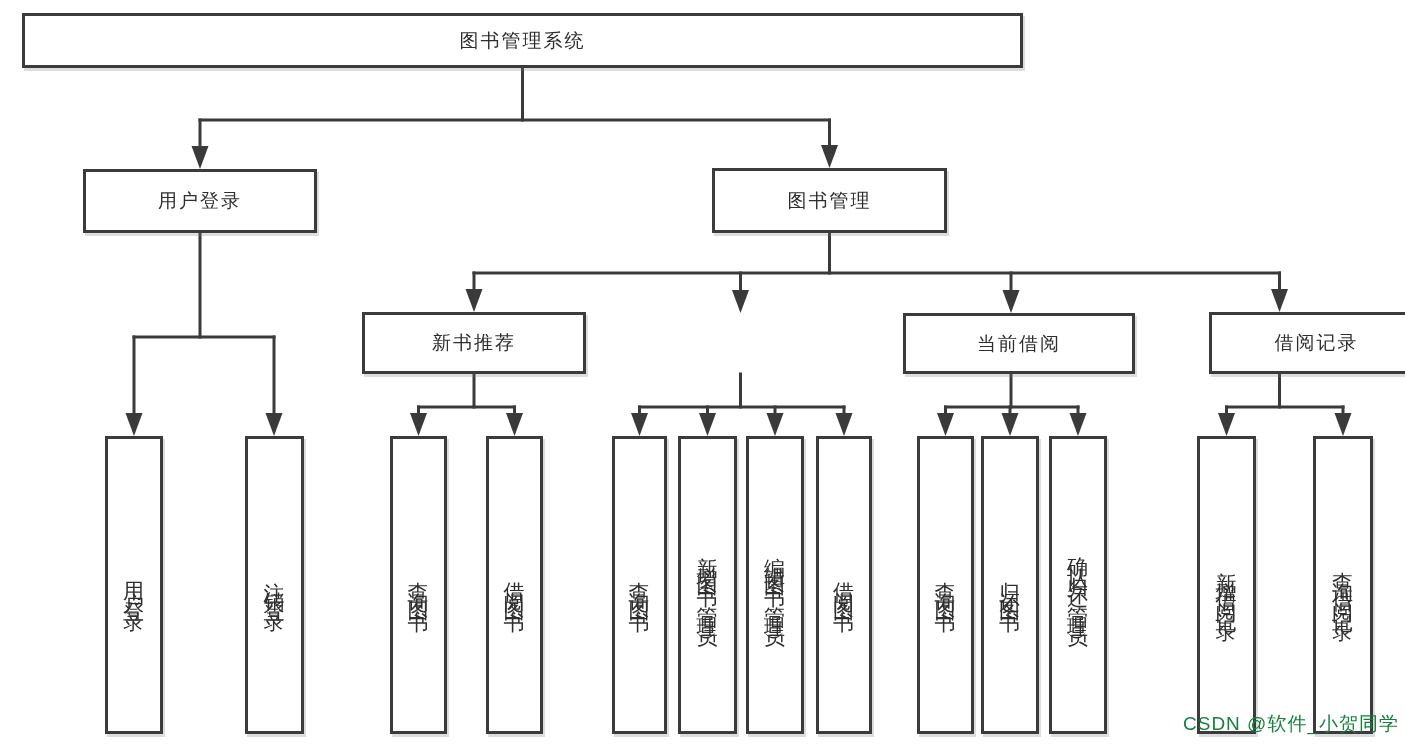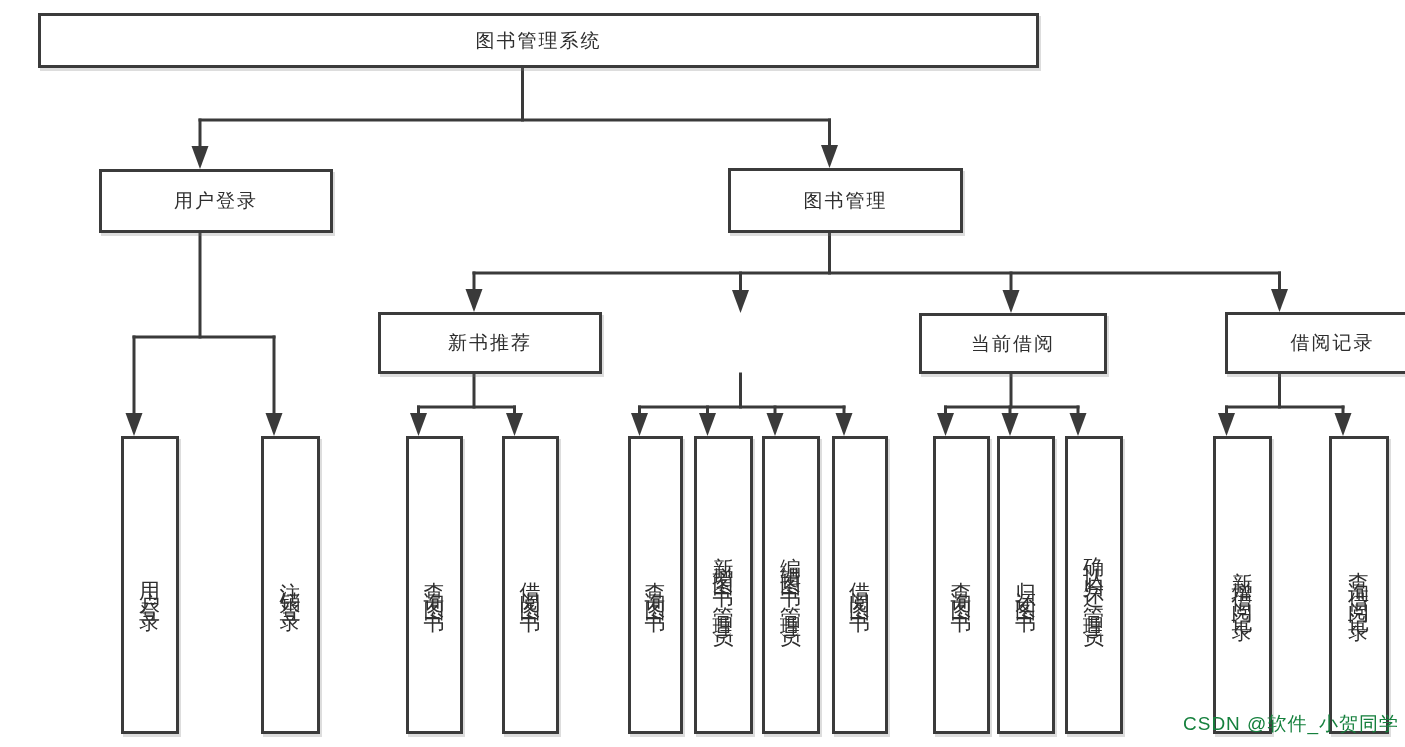--- a/index.html
+++ b/index.html
@@ -6,21 +6,20 @@
   .canvas{
     position:relative;width:1405px;height:747px;background:#ffffff;overflow:hidden;
     font-family:"Liberation Sans", sans-serif;
   }
   .wires{position:absolute;left:0;top:0;width:1405px;height:747px;pointer-events:none;}
   .box{
     position:absolute;background:#ffffff;border:3px solid #3b3b3b;box-sizing:border-box;
     display:flex;align-items:center;justify-content:center;
     box-shadow:2px 3px 0 rgba(120,120,120,0.25);
     z-index:2;
-    margin-left:16px;
   }
   .hlabel{
     font-size:19px;color:#2e2e2e;letter-spacing:2px;white-space:nowrap;
   }
   .vlabel{
     writing-mode:vertical-rl;text-orientation:mixed;
     font-size:21px;color:#2e2e2e;letter-spacing:10px;line-height:1;white-space:nowrap;
   }
   .watermark{
     position:absolute;left:1183px;top:711px;font-size:19px;color:#15803d;
@@ -117,21 +116,21 @@
   <div class="box" style="left:83px;top:169px;width:234px;height:64px">
     <span class="hlabel">用户登录</span>
   </div>
   <div class="box" style="left:712px;top:168px;width:235px;height:65px">
     <span class="hlabel">图书管理</span>
   </div>
 
   <div class="box" style="left:362px;top:312px;width:224px;height:62px">
     <span class="hlabel">新书推荐</span>
   </div>
-  <div class="box" style="left:903px;top:313px;width:188px;height:61px">
+  <div class="box" style="left:903px;top:313px;width:232px;height:61px">
     <span class="hlabel">当前借阅</span>
   </div>
   <div class="box" style="left:1209px;top:312px;width:215px;height:62px">
     <span class="hlabel">借阅记录</span>
   </div>
 
   <div class="box" style="left:105px;top:436px;width:58px;height:298px">
     <span class="vlabel">用户登录</span>
   </div>
   <div class="box" style="left:245px;top:436px;width:59px;height:298px">

